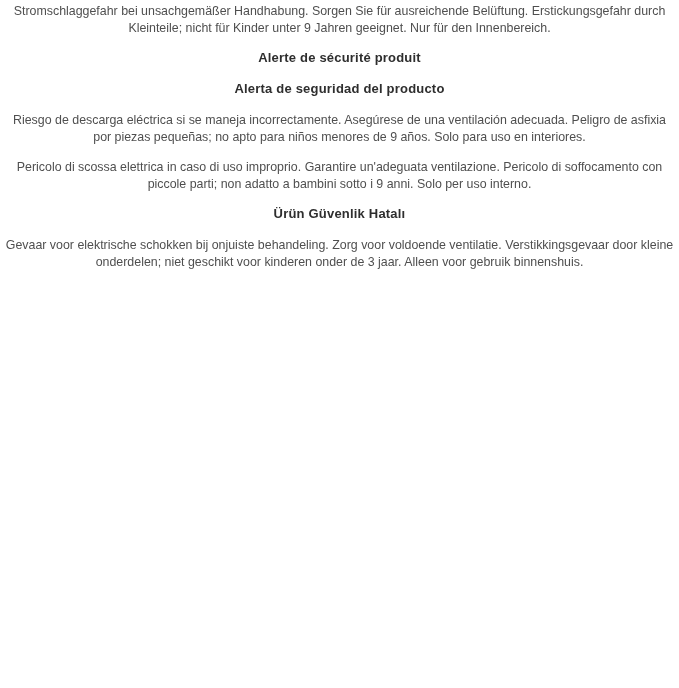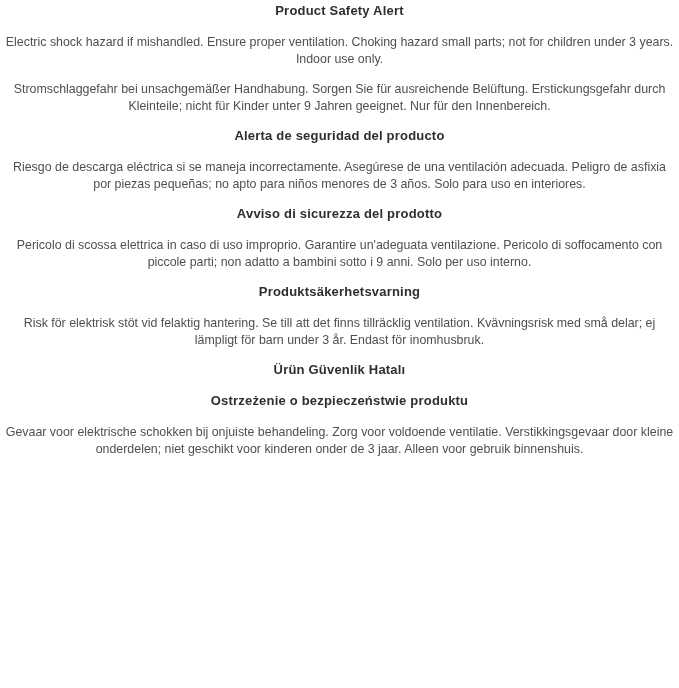--- a/index.html
+++ b/index.html
@@ -31,52 +31,43 @@
     line-height: 17px;
     margin-bottom: 13px;
     text-align: center;
   }
 </style>
 </head>
 <body>
 
 <div class="page">
 
-  <section class="safety-section">
-    <h2 class="section-heading">Product Safety Alert</h2>
-    <p class="section-body">Electric shock hazard if mishandled. Ensure proper ventilation. Choking hazard small parts; not for children under 3 years. Indoor use only.</p>
-  </section>
 
   <section class="safety-section">
     <p class="section-body">Stromschlaggefahr bei unsachgemäßer Handhabung. Sorgen Sie für ausreichende Belüftung. Erstickungsgefahr durch Kleinteile; nicht für Kinder unter 9 Jahren geeignet. Nur für den Innenbereich.</p>
   </section>
 
   <section class="safety-section">
+    <h2 class="section-heading">Alerte de sécurité produit</h2>
   </section>
 
   <section class="safety-section">
     <h2 class="section-heading">Alerta de seguridad del producto</h2>
-    <p class="section-body">Riesgo de descarga eléctrica si se maneja incorrectamente. Asegúrese de una ventilación adecuada. Peligro de asfixia por piezas pequeñas; no apto para niños menores de 3 años. Solo para uso en interiores.</p>
+    <p class="section-body">Riesgo de descarga eléctrica si se maneja incorrectamente. Asegúrese de una ventilación adecuada. Peligro de asfixia por piezas pequeñas; no apto para niños menores de 9 años. Solo para uso en interiores.</p>
   </section>
 
   <section class="safety-section">
-    <h2 class="section-heading">Avviso di sicurezza del prodotto</h2>
     <p class="section-body">Pericolo di scossa elettrica in caso di uso improprio. Garantire un'adeguata ventilazione. Pericolo di soffocamento con piccole parti; non adatto a bambini sotto i 9 anni. Solo per uso interno.</p>
   </section>
 
-  <section class="safety-section">
-    <h2 class="section-heading">Produktsäkerhetsvarning</h2>
-    <p class="section-body">Risk för elektrisk stöt vid felaktig hantering. Se till att det finns tillräcklig ventilation. Kvävningsrisk med små delar; ej lämpligt för barn under 3 år. Endast för inomhusbruk.</p>
-  </section>
 
   <section class="safety-section">
     <h2 class="section-heading">Ürün Güvenlik Hatalı</h2>
   </section>
 
   <section class="safety-section">
-    <h2 class="section-heading">Ostrzeżenie o bezpieczeństwie produktu</h2>
   </section>
 
   <section class="safety-section">
     <p class="section-body">Gevaar voor elektrische schokken bij onjuiste behandeling. Zorg voor voldoende ventilatie. Verstikkingsgevaar door kleine onderdelen; niet geschikt voor kinderen onder de 3 jaar. Alleen voor gebruik binnenshuis.</p>
   </section>
 
 </div>
 
 </body></html>

